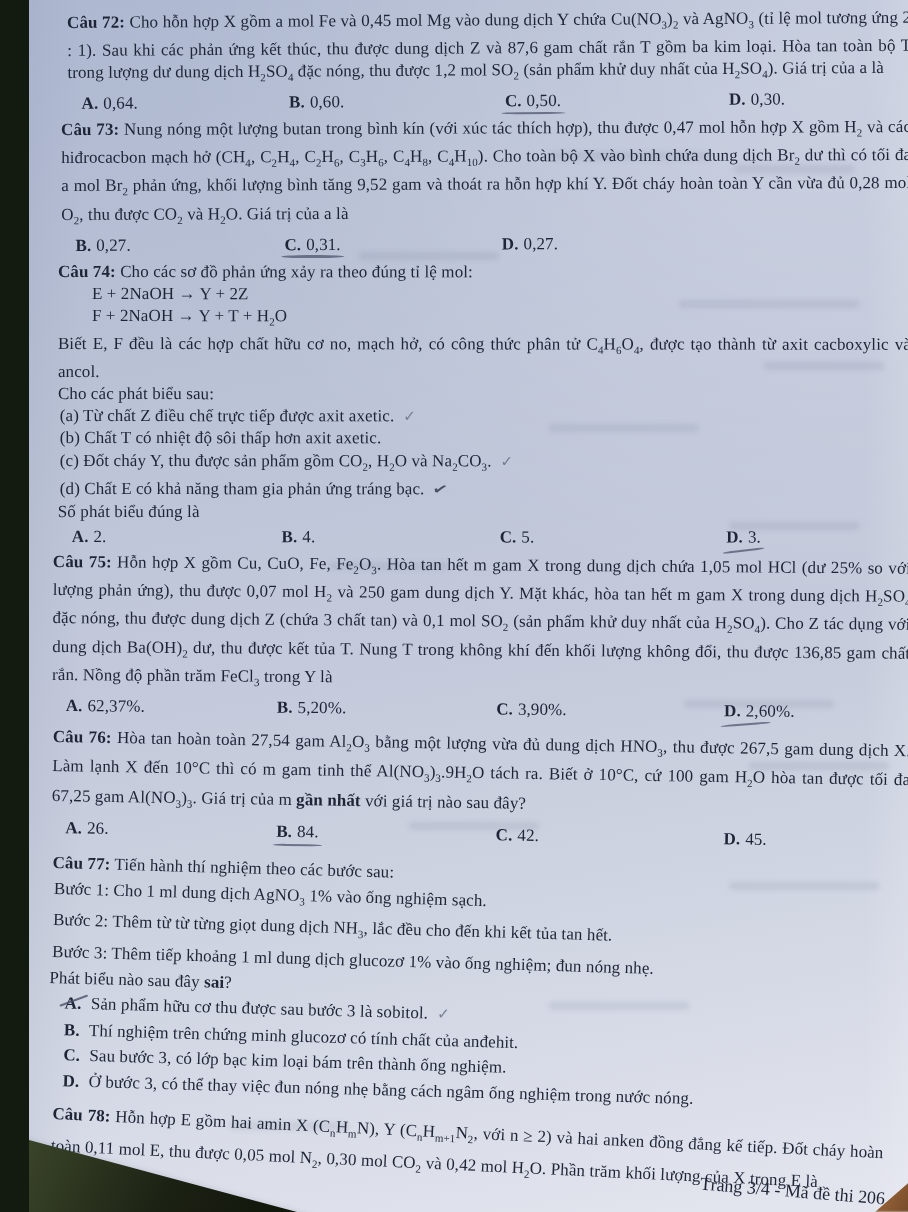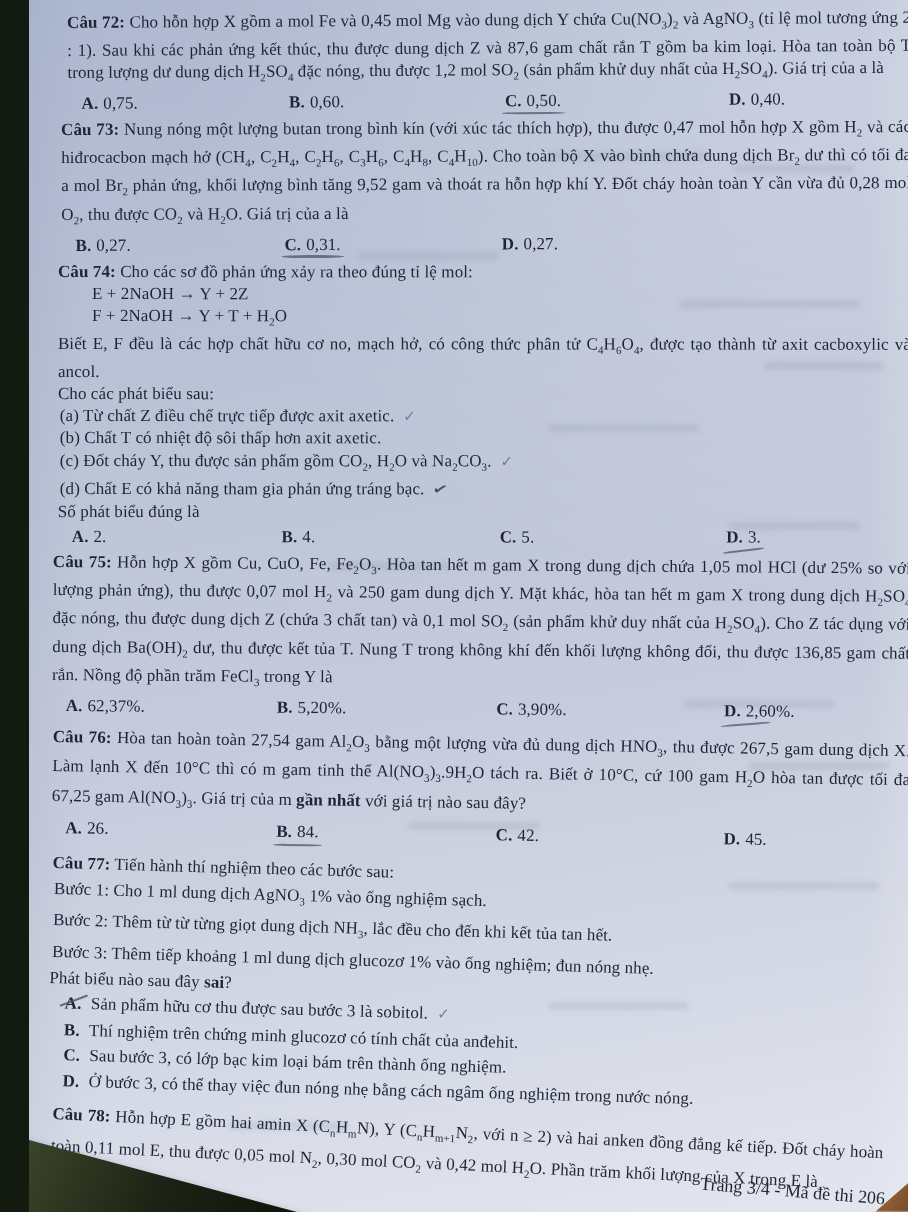--- a/index.html
+++ b/index.html
@@ -80,24 +80,24 @@
     <i class="gs" style="left:700px;top:882px;width:150px"></i>
     <i class="gs" style="left:520px;top:1002px;width:140px"></i>
     <i class="gs" style="left:200px;top:1122px;width:120px"></i>
   </div>
 
   <div class="content">
 
     <section class="q q72">
       <p class="jt"><b>Câu 72:</b> Cho hỗn hợp X gồm a mol Fe và 0,45 mol Mg vào dung dịch Y chứa Cu(NO<sub>3</sub>)<sub>2</sub> và AgNO<sub>3</sub> (tỉ lệ mol tương ứng 2 : 1). Sau khi các phản ứng kết thúc, thu được dung dịch Z và 87,6 gam chất rắn T gồm ba kim loại. Hòa tan toàn bộ T trong lượng dư dung dịch H<sub>2</sub>SO<sub>4</sub> đặc nóng, thu được 1,2 mol SO<sub>2</sub> (sản phẩm khử duy nhất của H<sub>2</sub>SO<sub>4</sub>). Giá trị của a là</p>
       <div class="optrow">
-        <span class="opt"><span class="optin"><b class="ol">A.</b><span>0,75.</span></span></span>
+        <span class="opt"><span class="optin"><b class="ol">A.</b><span>0,64.</span></span></span>
         <span class="opt"><span class="optin"><b class="ol">B.</b><span>0,60.</span></span></span>
         <span class="opt"><span class="optin m-under"><b class="ol">C.</b><span>0,50.</span></span></span>
-        <span class="opt"><span class="optin"><b class="ol">D.</b><span>0,40.</span></span></span>
+        <span class="opt"><span class="optin"><b class="ol">D.</b><span>0,30.</span></span></span>
       </div>
     </section>
 
     <section class="q q73">
       <p class="jt"><b>Câu 73:</b> Nung nóng một lượng butan trong bình kín (với xúc tác thích hợp), thu được 0,47 mol hỗn hợp X gồm H<sub>2</sub> và các hiđrocacbon mạch hở (CH<sub>4</sub>, C<sub>2</sub>H<sub>4</sub>, C<sub>2</sub>H<sub>6</sub>, C<sub>3</sub>H<sub>6</sub>, C<sub>4</sub>H<sub>8</sub>, C<sub>4</sub>H<sub>10</sub>). Cho toàn bộ X vào bình chứa dung dịch Br<sub>2</sub> dư thì có tối đa a mol Br<sub>2</sub> phản ứng, khối lượng bình tăng 9,52 gam và thoát ra hỗn hợp khí Y. Đốt cháy hoàn toàn Y cần vừa đủ 0,28 mol O<sub>2</sub>, thu được CO<sub>2</sub> và H<sub>2</sub>O. Giá trị của a là</p>
       <div class="optrow">
         <span class="opt"><span class="optin"><b class="ol">B.</b><span>0,27.</span></span></span>
         <span class="opt"><span class="optin m-under"><b class="ol">C.</b><span>0,31.</span></span></span>
         <span class="opt"><span class="optin"><b class="ol">D.</b><span>0,27.</span></span></span>
       </div>

